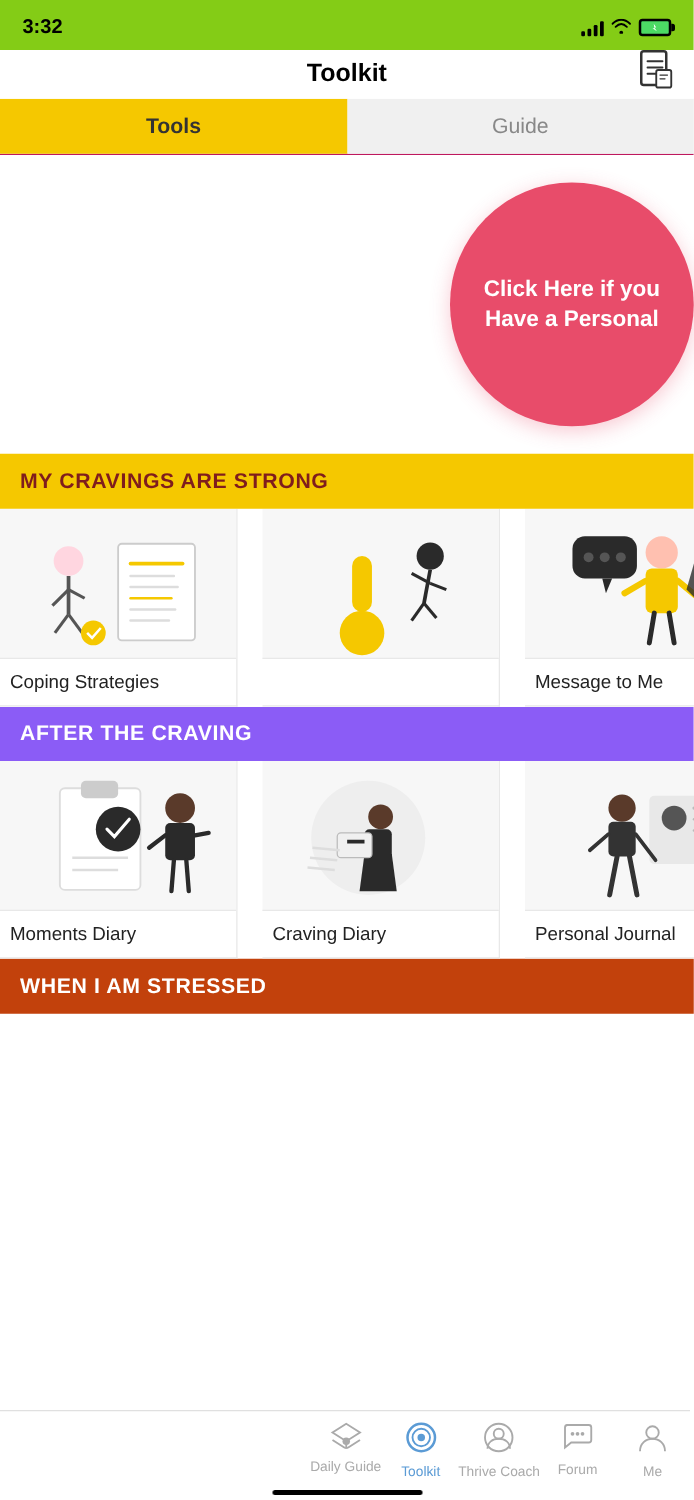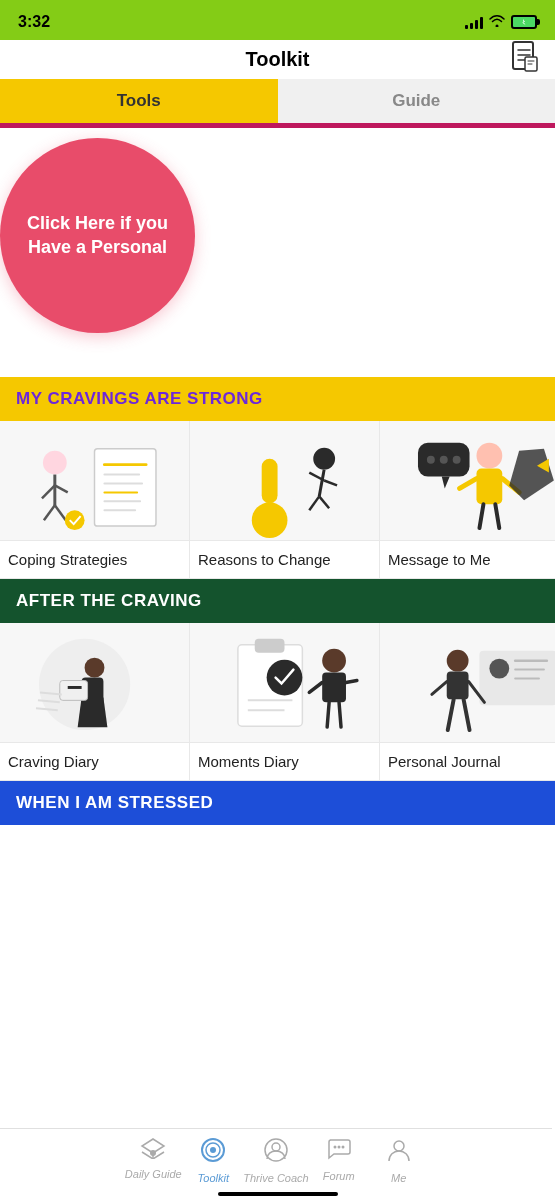--- a/index.html
+++ b/index.html
@@ -82,29 +82,29 @@
     .header-doc-icon {
       position: absolute;
       right: 16px;
       font-size: 24px;
       color: #333;
     }
 
     
     .tab-switcher {
       display: flex;
-      margin: 0 0 0 0;
-      border-bottom: 5px solid #be185d;
+      margin: 0 0 12px 0;
+      border-bottom: 1px solid #be185d;
     }
     .tab-switcher-btn {
       flex: 1;
       padding: 12px 0;
       text-align: center;
       font-size: 17px;
-      font-weight: 700;
+      font-weight: 400;
       cursor: pointer;
       border: none;
       outline: none;
     }
     .tab-switcher-btn.active {
       background: #f5c800;
       color: #333;
       font-weight: 600;
     }
     .tab-switcher-btn.inactive {
@@ -119,23 +119,23 @@
       font-size: 13px;
       font-weight: 700;
       letter-spacing: 1.5px;
       color: #888;
       text-transform: uppercase;
     }
 
     
     .craving-circle-wrap {
       display: flex;
-      justify-content: flex-start;
-      align-items: center;
-      padding: 10px 0 44px;
+      justify-content: flex-end;
+      align-items: center;
+      padding: 10px 0 22px;
     }
     .craving-circle {
       width: 195px;
       height: 195px;
       border-radius: 50%;
       background: #e84c6a;
       display: flex;
       align-items: center;
       justify-content: center;
       cursor: pointer;
@@ -149,30 +149,31 @@
     }
 
     
     .category-banner {
       padding: 12px 16px;
       font-size: 17px;
       font-weight: 800;
       letter-spacing: 0.5px;
       color: #fff;
     }
-    .banner-yellow { background: #f5c800; color: #6d28d9; }
-    .banner-dark { background: #14532d; color: #fff; }
-    .banner-blue { background: #1d4ed8; color: #fff; }
+    .banner-yellow { background: #f5c800; color: #7f1d1d; }
+    .banner-dark { background: #8b5cf6; color: #fff; }
+    .banner-blue { background: #c2410c; color: #fff; }
 
     
     .card-row {
       display: flex;
       overflow-x: auto;
       background: #fff;
       scrollbar-width: none;
+      gap: 20px;
     }
     .card-row::-webkit-scrollbar { display: none; }
     .card-item {
       min-width: 190px;
       flex-shrink: 0;
       border-right: 1px solid #e8e8e8;
       border-bottom: 1px solid #e8e8e8;
       cursor: pointer;
     }
     .card-image {
@@ -197,24 +198,23 @@
 
     
     .bottom-nav {
       position: fixed;
       bottom: 0;
       left: 0;
       width: 552px;
       background: #fff;
       border-top: 1px solid #e0e0e0;
       display: flex;
-      justify-content: center;
+      justify-content: flex-end;
       padding: 8px 0 16px;
       z-index: 100;
-      font-style: italic;
     }
     .nav-item {
       display: flex;
       flex-direction: column;
       align-items: center;
       gap: 3px;
       cursor: pointer;
       min-width: 60px;
     }
     .nav-icon {
@@ -338,21 +338,20 @@
           <rect x="72" y="38" width="16" height="45" rx="8" fill="#f5c800"></rect>
 
           <circle cx="135" cy="38" r="11" fill="#2a2a2a"></circle>
           <line x1="135" y1="49" x2="130" y2="76" stroke="#2a2a2a" stroke-width="3"></line>
           <line x1="130" y1="76" x2="120" y2="90" stroke="#2a2a2a" stroke-width="2.5"></line>
           <line x1="130" y1="76" x2="140" y2="88" stroke="#2a2a2a" stroke-width="2.5"></line>
           <line x1="135" y1="60" x2="120" y2="52" stroke="#2a2a2a" stroke-width="2.5"></line>
           <line x1="135" y1="60" x2="148" y2="65" stroke="#2a2a2a" stroke-width="2.5"></line>
         </svg>
       </div>
-      <div class="card-label">Reasons to Change</div>
     </div>
 
     <div class="card-item">
       <div class="card-image">
         <svg viewBox="0 0 190 120" class="illus">
 
           <circle cx="110" cy="35" r="13" fill="#ffc0b0"></circle>
 
           <rect x="97" y="48" width="26" height="36" rx="5" fill="#f5c800"></rect>
 
@@ -373,43 +372,20 @@
           <polygon points="158,45 170,38 170,52" fill="#f5c800"></polygon>
         </svg>
       </div>
       <div class="card-label">Message to Me</div>
     </div>
 
   </div>
 
   <div class="category-banner banner-dark">AFTER THE CRAVING</div>
   <div class="card-row">
-
-    <div class="card-item">
-      <div class="card-image">
-        <svg viewBox="0 0 190 120" class="illus">
-
-          <circle cx="85" cy="62" r="46" fill="#eee"></circle>
-
-          <circle cx="95" cy="45" r="10" fill="#5a3a2a"></circle>
-
-          <rect x="82" y="55" width="22" height="28" rx="4" fill="#2a2a2a"></rect>
-
-          <polygon points="82,75 104,75 108,105 78,105" fill="#2a2a2a"></polygon>
-
-          <rect x="60" y="58" width="28" height="20" rx="3" fill="#f0f0f0" stroke="#bbb" stroke-width="1"></rect>
-          <line x1="82" y1="65" x2="68" y2="65" stroke="#2a2a2a" stroke-width="3"></line>
-
-          <line x1="40" y1="70" x2="62" y2="72" stroke="#ddd" stroke-width="2"></line>
-          <line x1="38" y1="78" x2="60" y2="80" stroke="#ddd" stroke-width="2"></line>
-          <line x1="36" y1="86" x2="58" y2="88" stroke="#ddd" stroke-width="2"></line>
-        </svg>
-      </div>
-      <div class="card-label">Craving Diary</div>
-    </div>
 
     <div class="card-item">
       <div class="card-image">
         <svg viewBox="0 0 190 120" class="illus">
 
           <rect x="48" y="22" width="65" height="82" rx="4" fill="white" stroke="#ddd" stroke-width="1.5"></rect>
           <rect x="65" y="16" width="30" height="14" rx="4" fill="#ccc"></rect>
 
           <circle cx="95" cy="55" r="18" fill="#2a2a2a"></circle>
           <path d="M86 55 L92 61 L104 47" stroke="white" stroke-width="2.5" fill="none" stroke-linecap="round"></path>
@@ -419,20 +395,43 @@
 
           <circle cx="145" cy="38" r="12" fill="#5a3a2a"></circle>
           <rect x="133" y="50" width="24" height="30" rx="4" fill="#2a2a2a"></rect>
           <line x1="133" y1="60" x2="120" y2="70" stroke="#2a2a2a" stroke-width="3.5" stroke-linecap="round"></line>
           <line x1="157" y1="60" x2="168" y2="58" stroke="#2a2a2a" stroke-width="3.5" stroke-linecap="round"></line>
           <line x1="140" y1="80" x2="138" y2="105" stroke="#2a2a2a" stroke-width="3.5" stroke-linecap="round"></line>
           <line x1="150" y1="80" x2="152" y2="105" stroke="#2a2a2a" stroke-width="3.5" stroke-linecap="round"></line>
         </svg>
       </div>
       <div class="card-label">Moments Diary</div>
+    </div>
+
+    <div class="card-item">
+      <div class="card-image">
+        <svg viewBox="0 0 190 120" class="illus">
+
+          <circle cx="85" cy="62" r="46" fill="#eee"></circle>
+
+          <circle cx="95" cy="45" r="10" fill="#5a3a2a"></circle>
+
+          <rect x="82" y="55" width="22" height="28" rx="4" fill="#2a2a2a"></rect>
+
+          <polygon points="82,75 104,75 108,105 78,105" fill="#2a2a2a"></polygon>
+
+          <rect x="60" y="58" width="28" height="20" rx="3" fill="#f0f0f0" stroke="#bbb" stroke-width="1"></rect>
+          <line x1="82" y1="65" x2="68" y2="65" stroke="#2a2a2a" stroke-width="3"></line>
+
+          <line x1="40" y1="70" x2="62" y2="72" stroke="#ddd" stroke-width="2"></line>
+          <line x1="38" y1="78" x2="60" y2="80" stroke="#ddd" stroke-width="2"></line>
+          <line x1="36" y1="86" x2="58" y2="88" stroke="#ddd" stroke-width="2"></line>
+        </svg>
+      </div>
+      <div class="card-label">Craving Diary</div>
     </div>
 
     <div class="card-item">
       <div class="card-image">
         <svg viewBox="0 0 190 120" class="illus">
 
           <rect x="100" y="28" width="78" height="55" rx="4" fill="#e8e8e8"></rect>
 
           <circle cx="120" cy="46" r="10" fill="#555"></circle>
 

